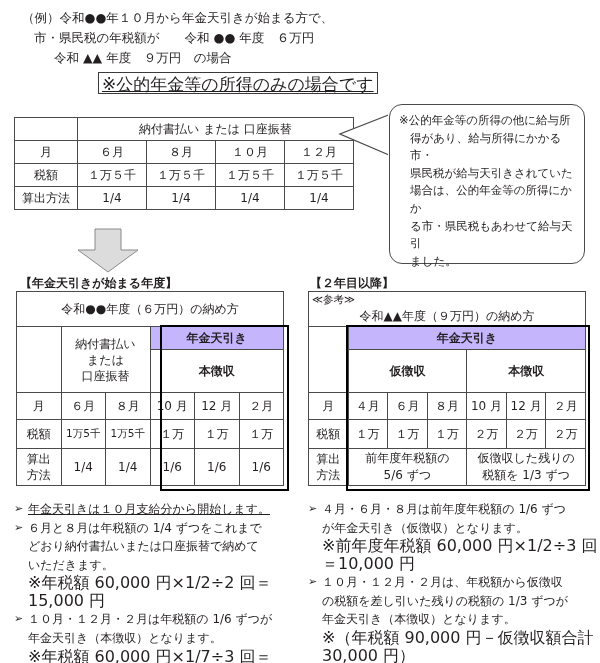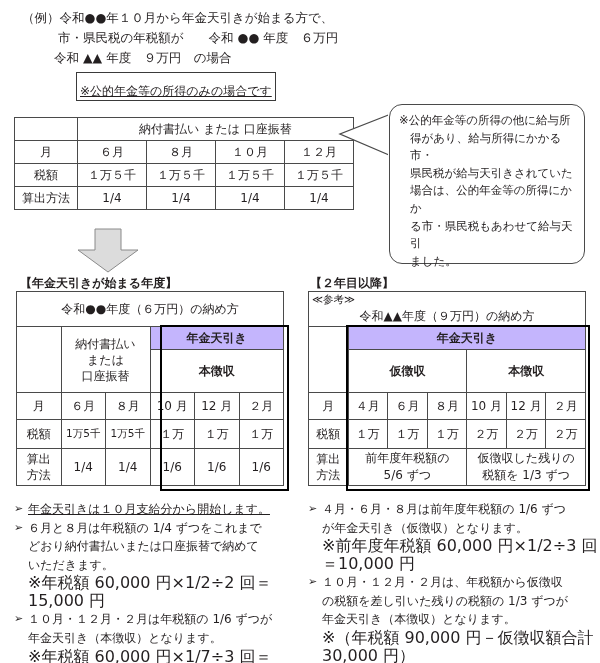--- a/index.html
+++ b/index.html
@@ -10,29 +10,29 @@
     color:#231f20;
     position:relative;
     overflow:hidden;
   }
   .page{position:relative;width:600px;height:525px;}
 
   
   .intro{position:absolute;left:0;top:8px;width:600px;}
   .intro-line{font-size:12.5px;line-height:20px;white-space:pre;}
   .l1{margin-left:22px;}
-  .l2{margin-left:58px;}
+  .l2{margin-left:34px;}
   .l3{margin-left:54px;}
   .note-box{
     display:inline-block;
     border:1px solid #3a3a3a;
-    padding:10px 3px 0 3px;
-    font-size:12px;
+    padding:3px 3px 0 3px;
+    font-size:17px;
     line-height:17px;
-    margin-left:76px;
+    margin-left:98px;
     margin-top:4px;
     white-space:pre;
   }
   .note-box u{text-decoration:underline;}
 
   
   .caption{font-size:12px;font-weight:600;white-space:pre;letter-spacing:0px;}
 
   
   table{border-collapse:collapse;table-layout:fixed;}

